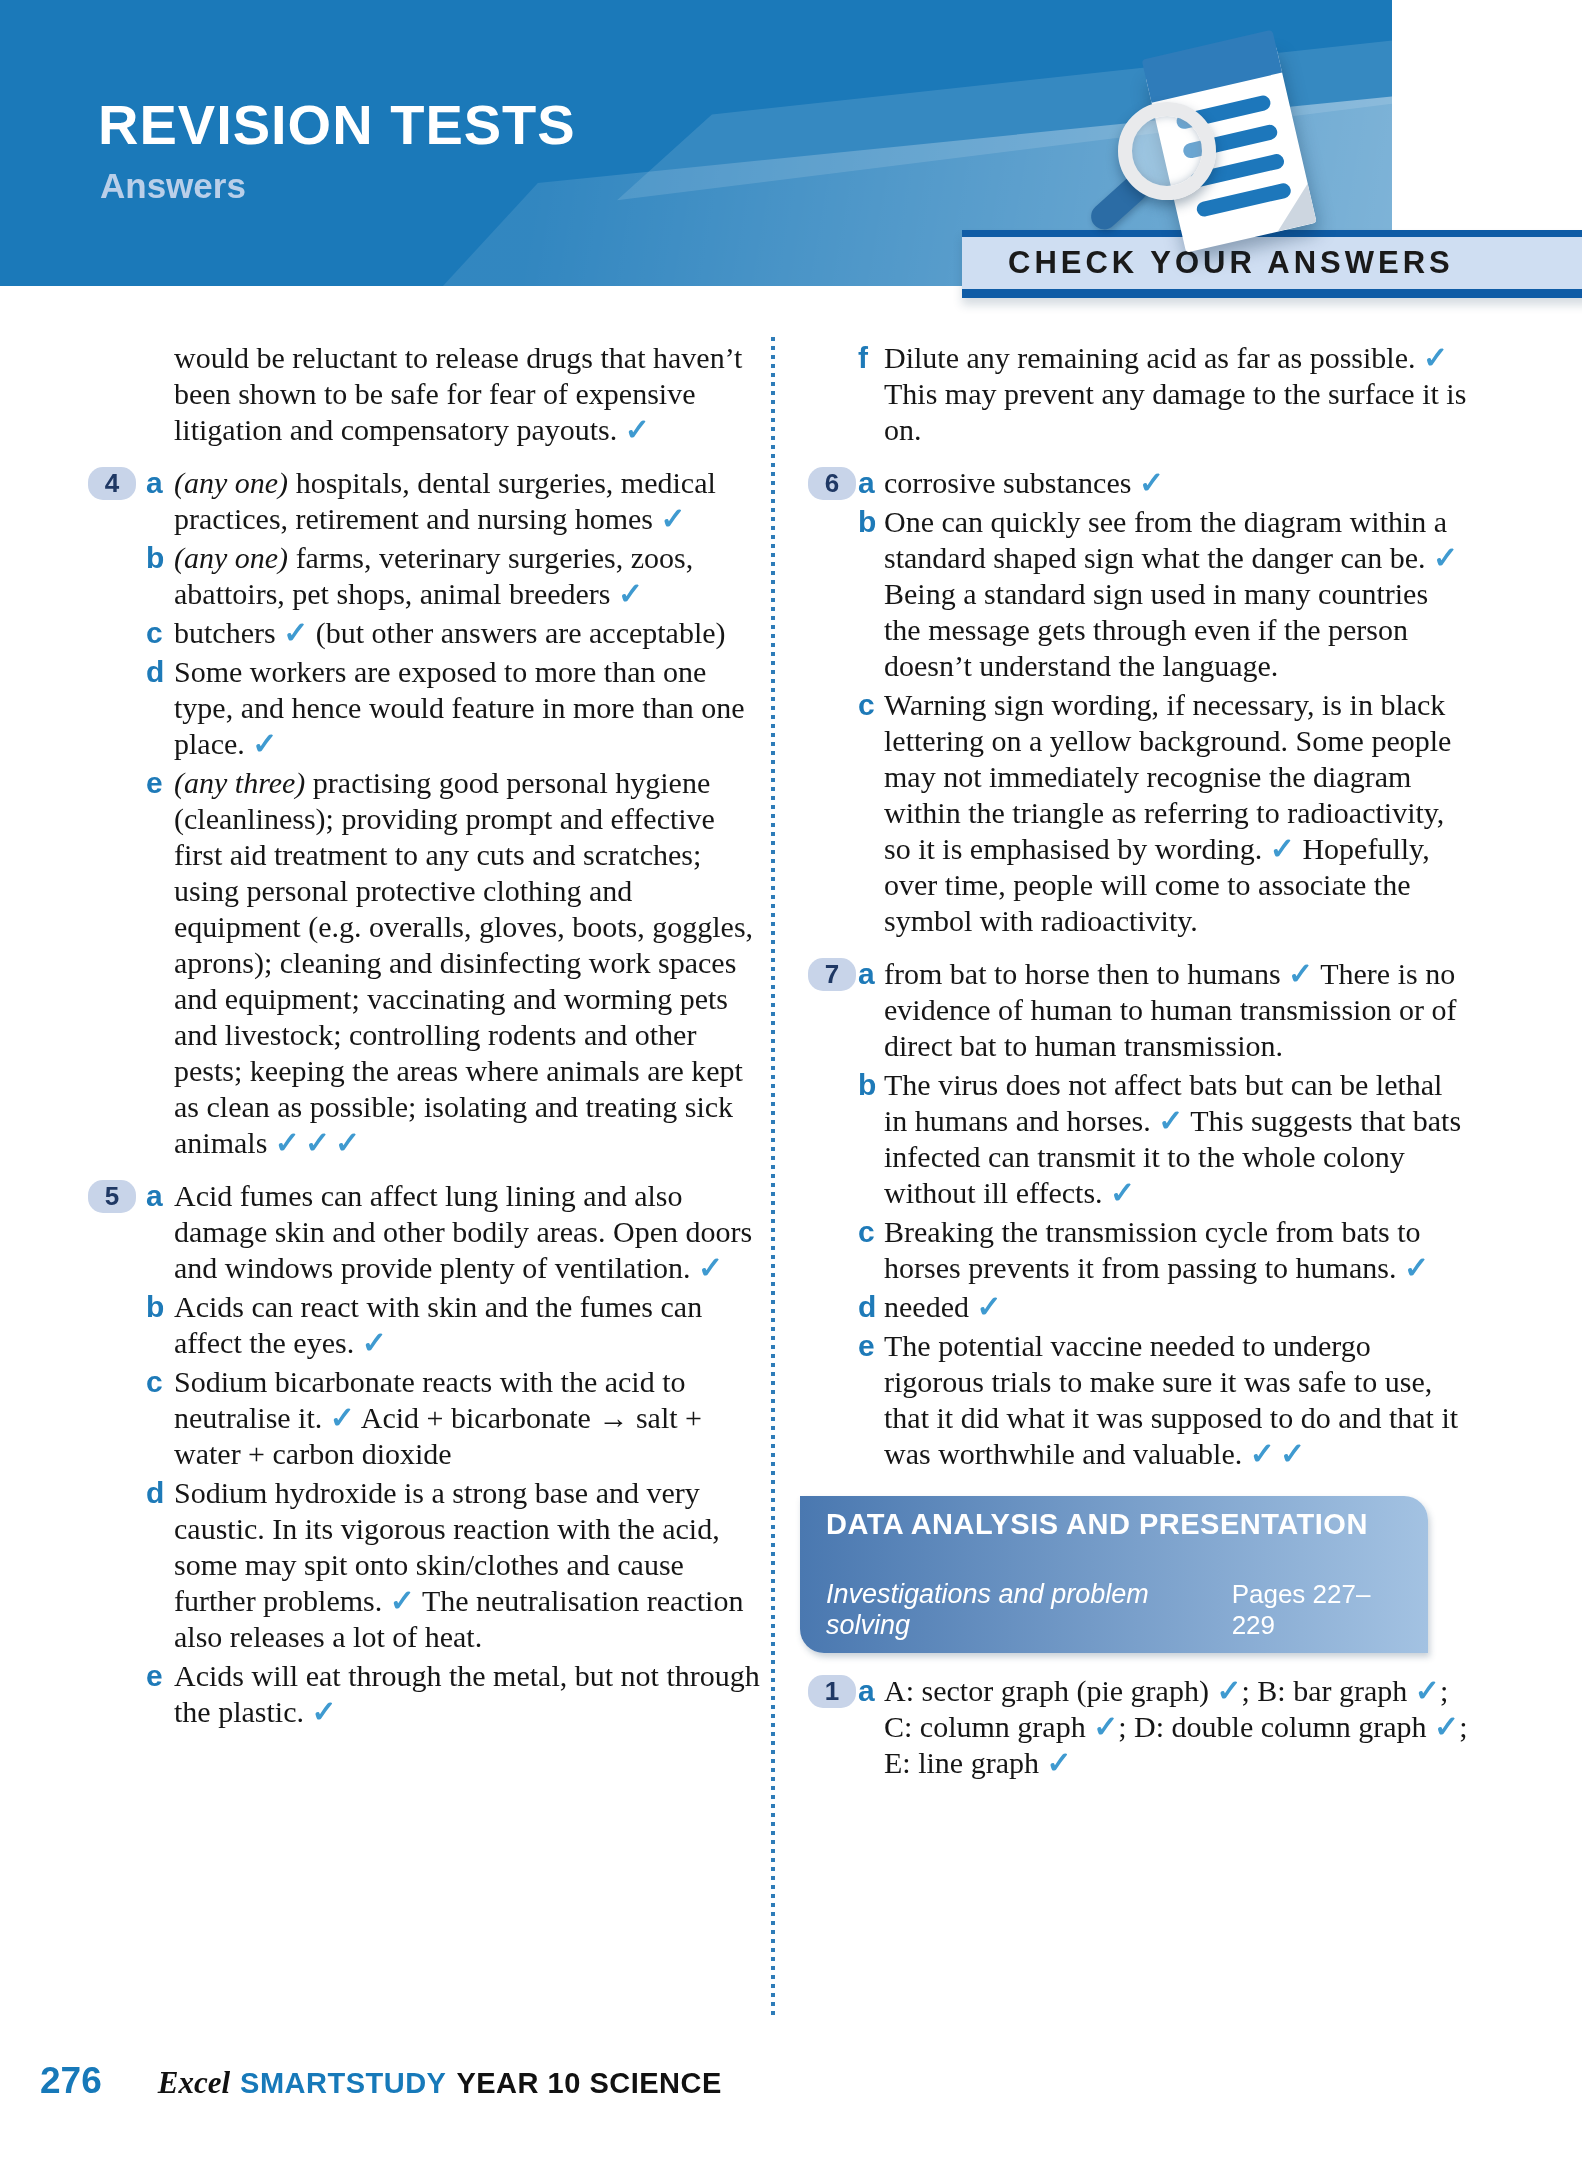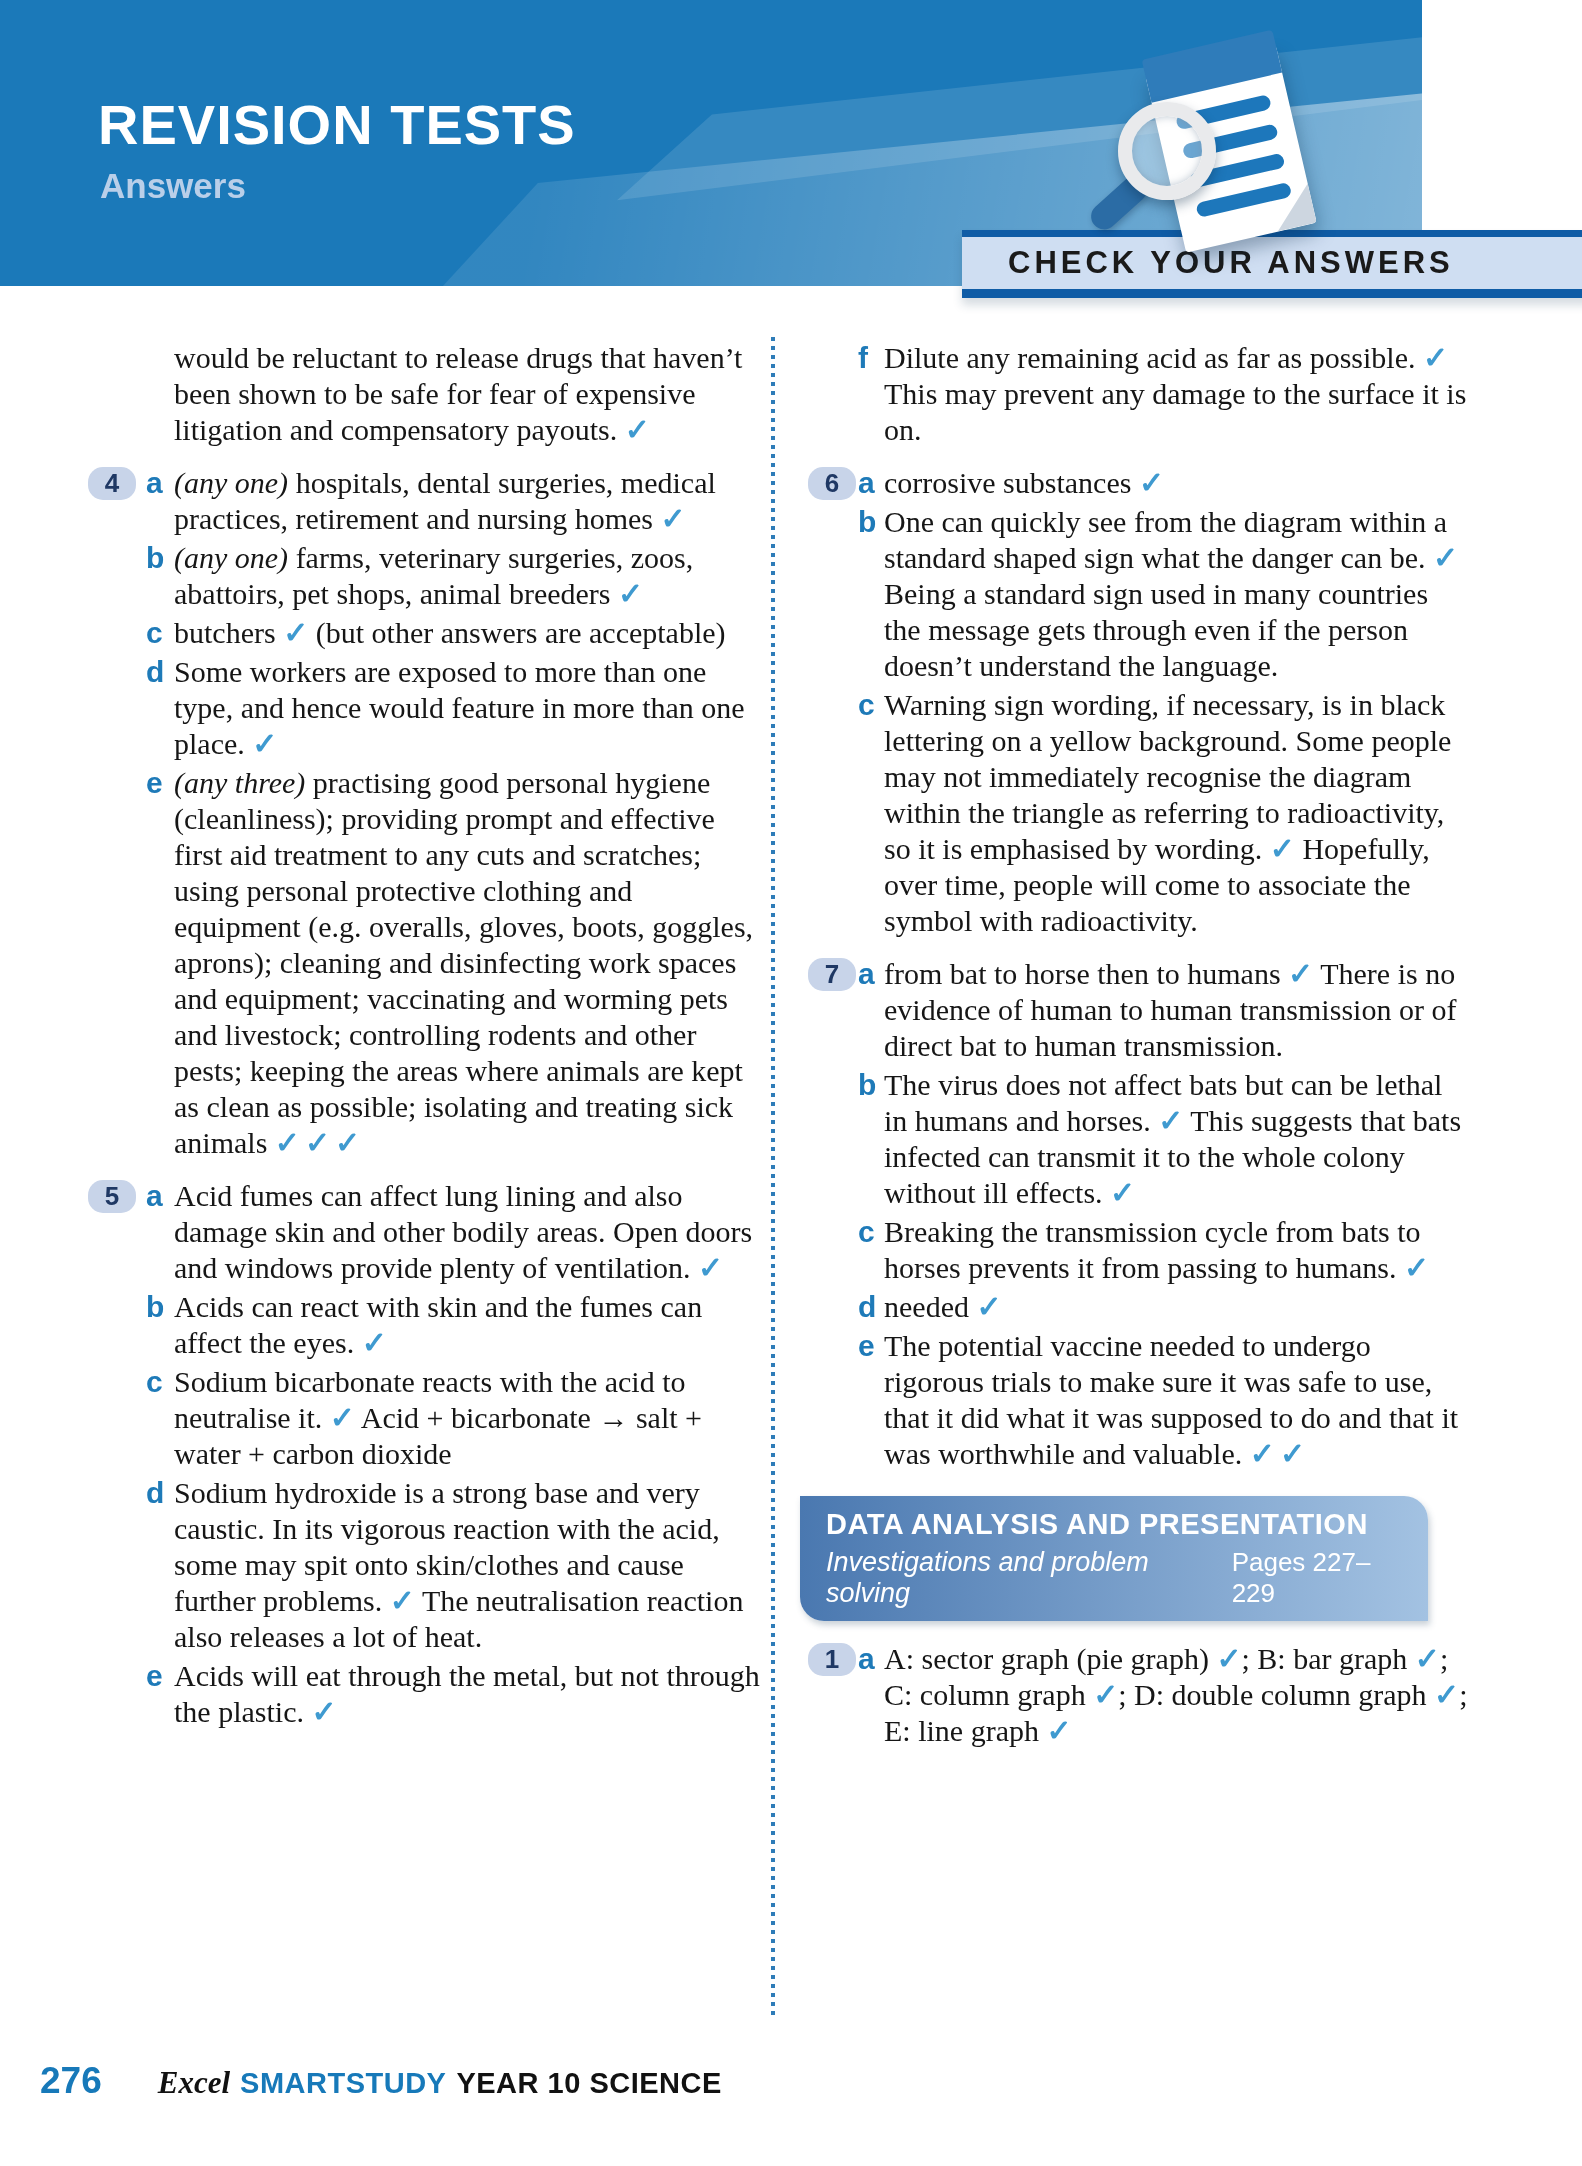--- a/index.html
+++ b/index.html
@@ -1,20 +1,20 @@
 <!DOCTYPE html>
 <html><head>
 <meta charset="utf-8">
 <style>
   html,body{margin:0;padding:0;background:#ffffff;}
   .page{position:relative;width:1582px;height:2166px;background:#ffffff;overflow:hidden;
         font-family:"Liberation Serif", serif;color:#161616;}
 
   
-  header{position:absolute;left:0;top:0;width:1392px;height:286px;background:#1b79b9;padding-left:30px;}
+  header{position:absolute;left:0;top:0;width:1392px;height:286px;background:#1b79b9;}
   .wedge1{position:absolute;left:0;top:0;width:1582px;height:286px;
           background:linear-gradient(100deg, rgba(255,255,255,0.10) 35%, rgba(255,255,255,0.48) 95%);
           clip-path:polygon(34% 64%, 100% 27%, 100% 100%, 28% 100%);}
   .wedge2{position:absolute;left:0;top:0;width:1582px;height:286px;
           background:rgba(255,255,255,0.12);
           clip-path:polygon(45% 40%, 100% 7%, 100% 28%, 39% 70%);}
   .page-title{position:absolute;left:98px;top:92px;margin:0;
           font-family:"Liberation Sans",sans-serif;font-weight:bold;font-size:56px;
           color:#ffffff;letter-spacing:1px;}
   .page-subtitle{position:absolute;left:100px;top:166px;
@@ -64,21 +64,21 @@
   .seg-check + .seg-check{margin-left:5px;}
 
   
   .section-box{margin:24px 0 20px -8px;width:584px;padding:12px 18px 12px 26px;
           background:linear-gradient(90deg,#4a78b0,#a3c2e2);
           border-radius:0 24px 0 24px;color:#ffffff;
           font-family:"Liberation Sans",sans-serif;box-shadow:2px 4px 6px rgba(40,70,100,0.25);}
   .section-box .box-title{font-weight:bold;font-size:29px;letter-spacing:0.5px;}
   .section-box .box-sub{display:flex;align-items:baseline;margin-top:6px;font-size:27px;}
   .section-box .box-sub .sub-it{font-style:italic;}
-  .section-box .box-sub .pages{margin-left:auto;font-size:26px;font-style:normal;}
+  .section-box .box-sub .pages{margin-left:auto;font-size:26px;font-style:normal;margin-top:32px;}
 
   
   footer{position:absolute;left:40px;top:2060px;display:flex;align-items:baseline;}
   .pg-num{font-family:"Liberation Sans",sans-serif;font-weight:bold;font-size:37px;color:#1779b9;}
   .brand1{margin-left:56px;font-family:"Liberation Serif",serif;font-weight:bold;font-style:italic;
           font-size:31px;color:#111111;}
   .brand2{margin-left:10px;font-family:"Liberation Sans",sans-serif;font-weight:bold;
           font-size:29px;color:#1779b9;letter-spacing:0.5px;}
   .brand3{margin-left:10px;font-family:"Liberation Sans",sans-serif;font-weight:bold;
           font-size:29px;color:#111111;letter-spacing:0.5px;}

